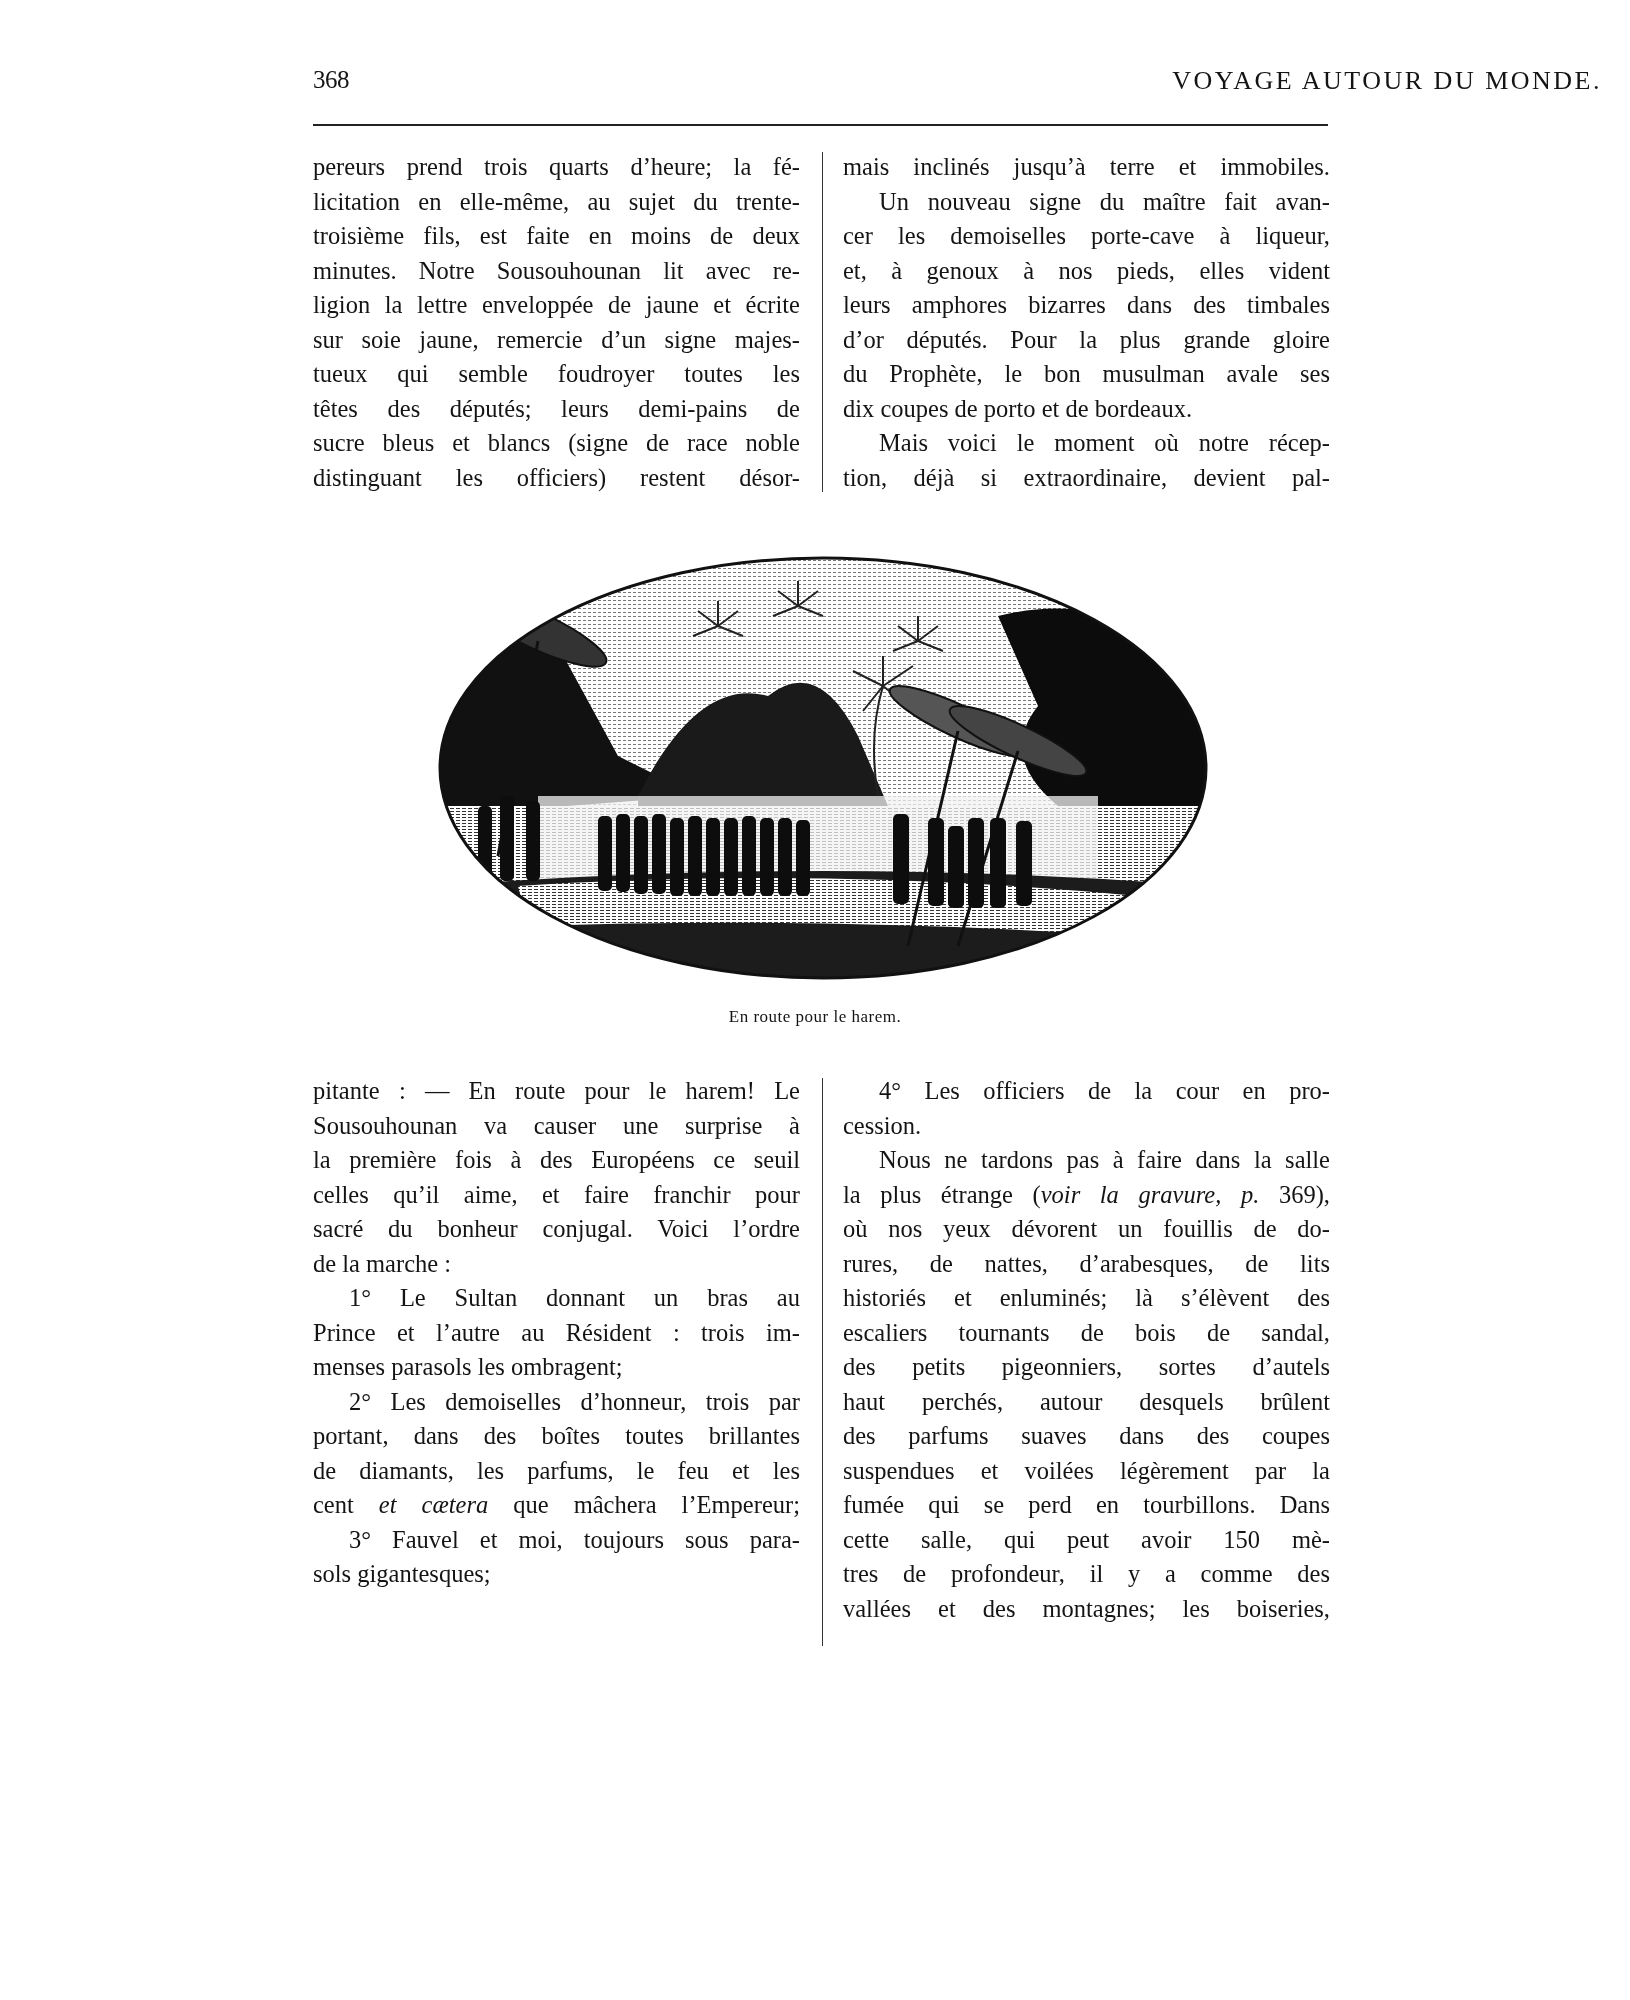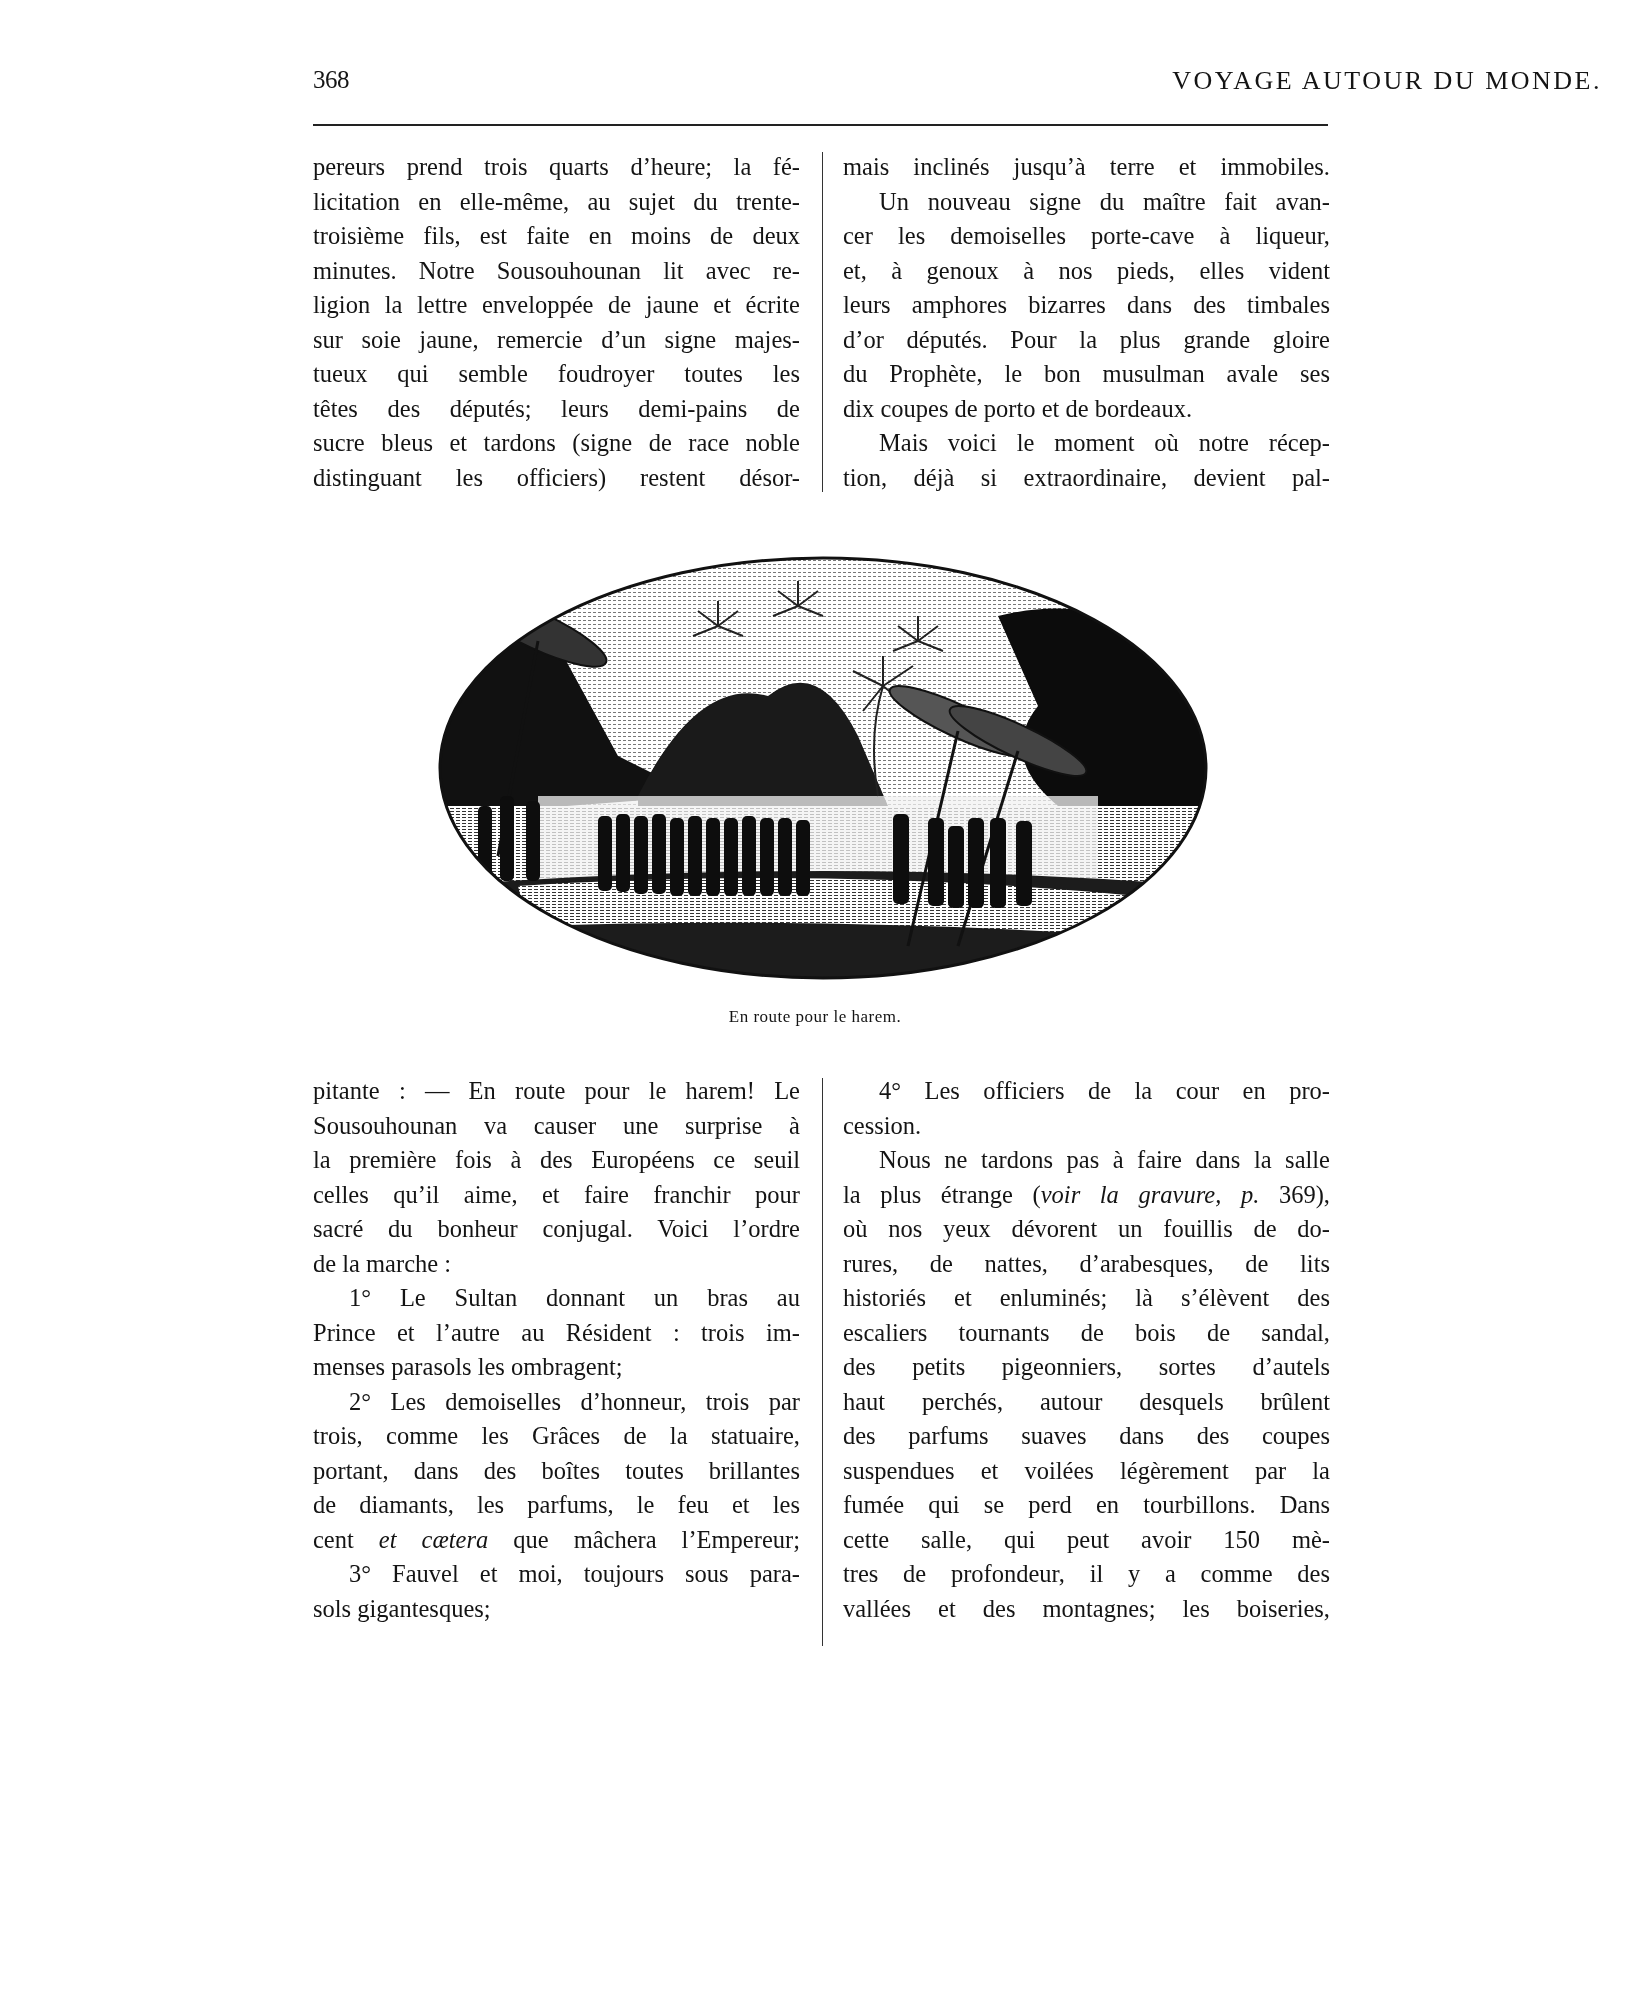--- a/index.html
+++ b/index.html
@@ -36,21 +36,21 @@
 
 <div class="column col-top-left">
   <span class="line">pereurs prend trois quarts d’heure; la fé-</span>
   <span class="line">licitation en elle-même, au sujet du trente-</span>
   <span class="line">troisième fils, est faite en moins de deux</span>
   <span class="line">minutes. Notre Sousouhounan lit avec re-</span>
   <span class="line">ligion la lettre enveloppée de jaune et écrite</span>
   <span class="line">sur soie jaune, remercie d’un signe majes-</span>
   <span class="line">tueux qui semble foudroyer toutes les</span>
   <span class="line">têtes des députés; leurs demi-pains de</span>
-  <span class="line">sucre bleus et tardons (signe de race noble</span>
+  <span class="line">sucre bleus et blancs (signe de race noble</span>
   <span class="line">distinguant les officiers) restent désor-</span>
 </div>
 <div class="col-divider divider-top"></div>
 <div class="column col-top-right">
   <span class="line">mais inclinés jusqu’à terre et immobiles.</span>
   <span class="line indent">Un nouveau signe du maître fait avan-</span>
   <span class="line">cer les demoiselles porte-cave à liqueur,</span>
   <span class="line">et, à genoux à nos pieds, elles vident</span>
   <span class="line">leurs amphores bizarres dans des timbales</span>
   <span class="line">d’or députés. Pour la plus grande gloire</span>
@@ -146,21 +146,20 @@
   <span class="line">pitante : — En route pour le harem! Le</span>
   <span class="line">Sousouhounan va causer une surprise à</span>
   <span class="line">la première fois à des Européens ce seuil</span>
   <span class="line">celles qu’il aime, et faire franchir pour</span>
   <span class="line">sacré du bonheur conjugal. Voici l’ordre</span>
   <span class="line last">de la marche :</span>
   <span class="line indent">1° Le Sultan donnant un bras au</span>
   <span class="line">Prince et l’autre au Résident : trois im-</span>
   <span class="line last">menses parasols les ombragent;</span>
   <span class="line indent">2° Les demoiselles d’honneur, trois par</span>
-  <span class="line">trois, comme les Grâces de la statuaire,</span>
   <span class="line">portant, dans des boîtes toutes brillantes</span>
   <span class="line">de diamants, les parfums, le feu et les</span>
   <span class="line"><span>cent </span><em>et cætera</em><span> que mâchera l’Empereur;</span></span>
   <span class="line indent">3° Fauvel et moi, toujours sous para-</span>
   <span class="line last">sols gigantesques;</span>
 </div>
 <div class="col-divider divider-bot"></div>
 <div class="column col-bot-right">
   <span class="line indent">4° Les officiers de la cour en pro-</span>
   <span class="line last">cession.</span>

